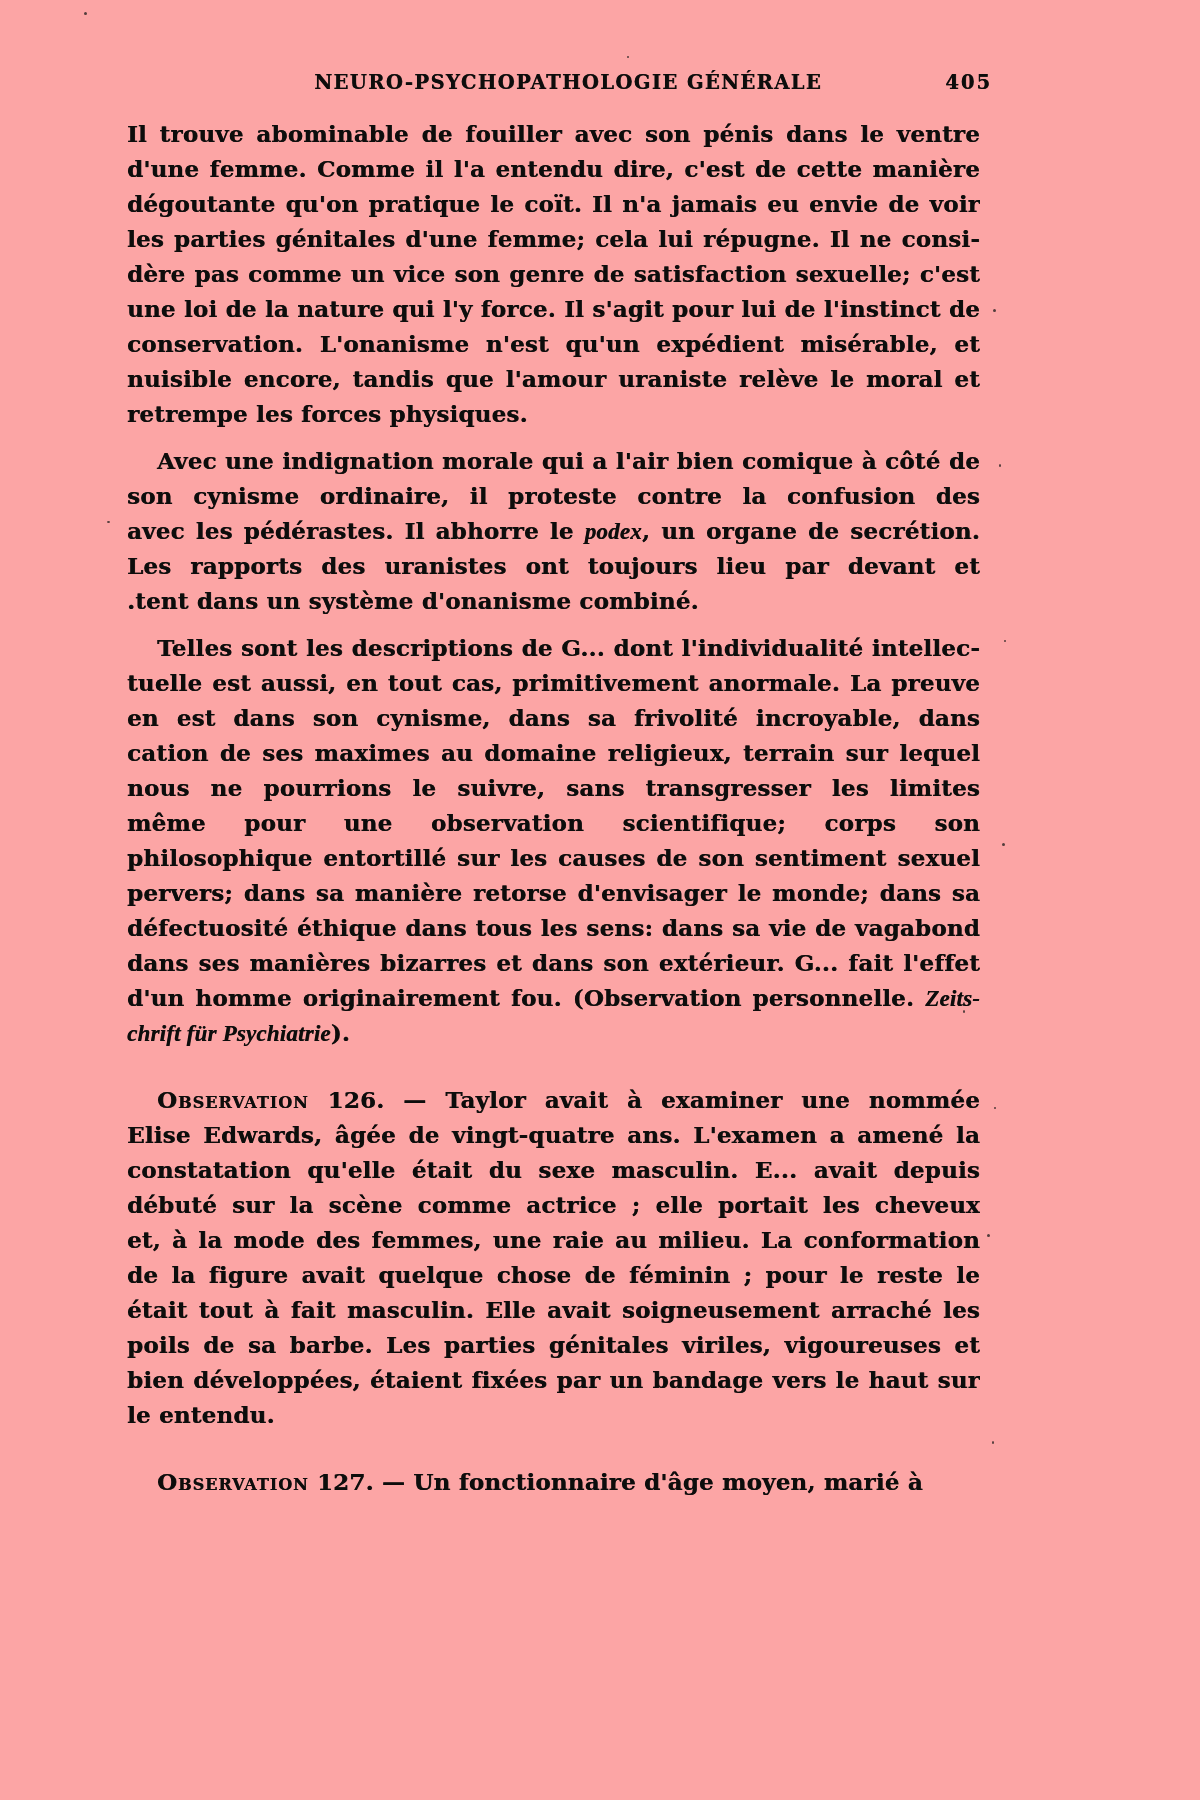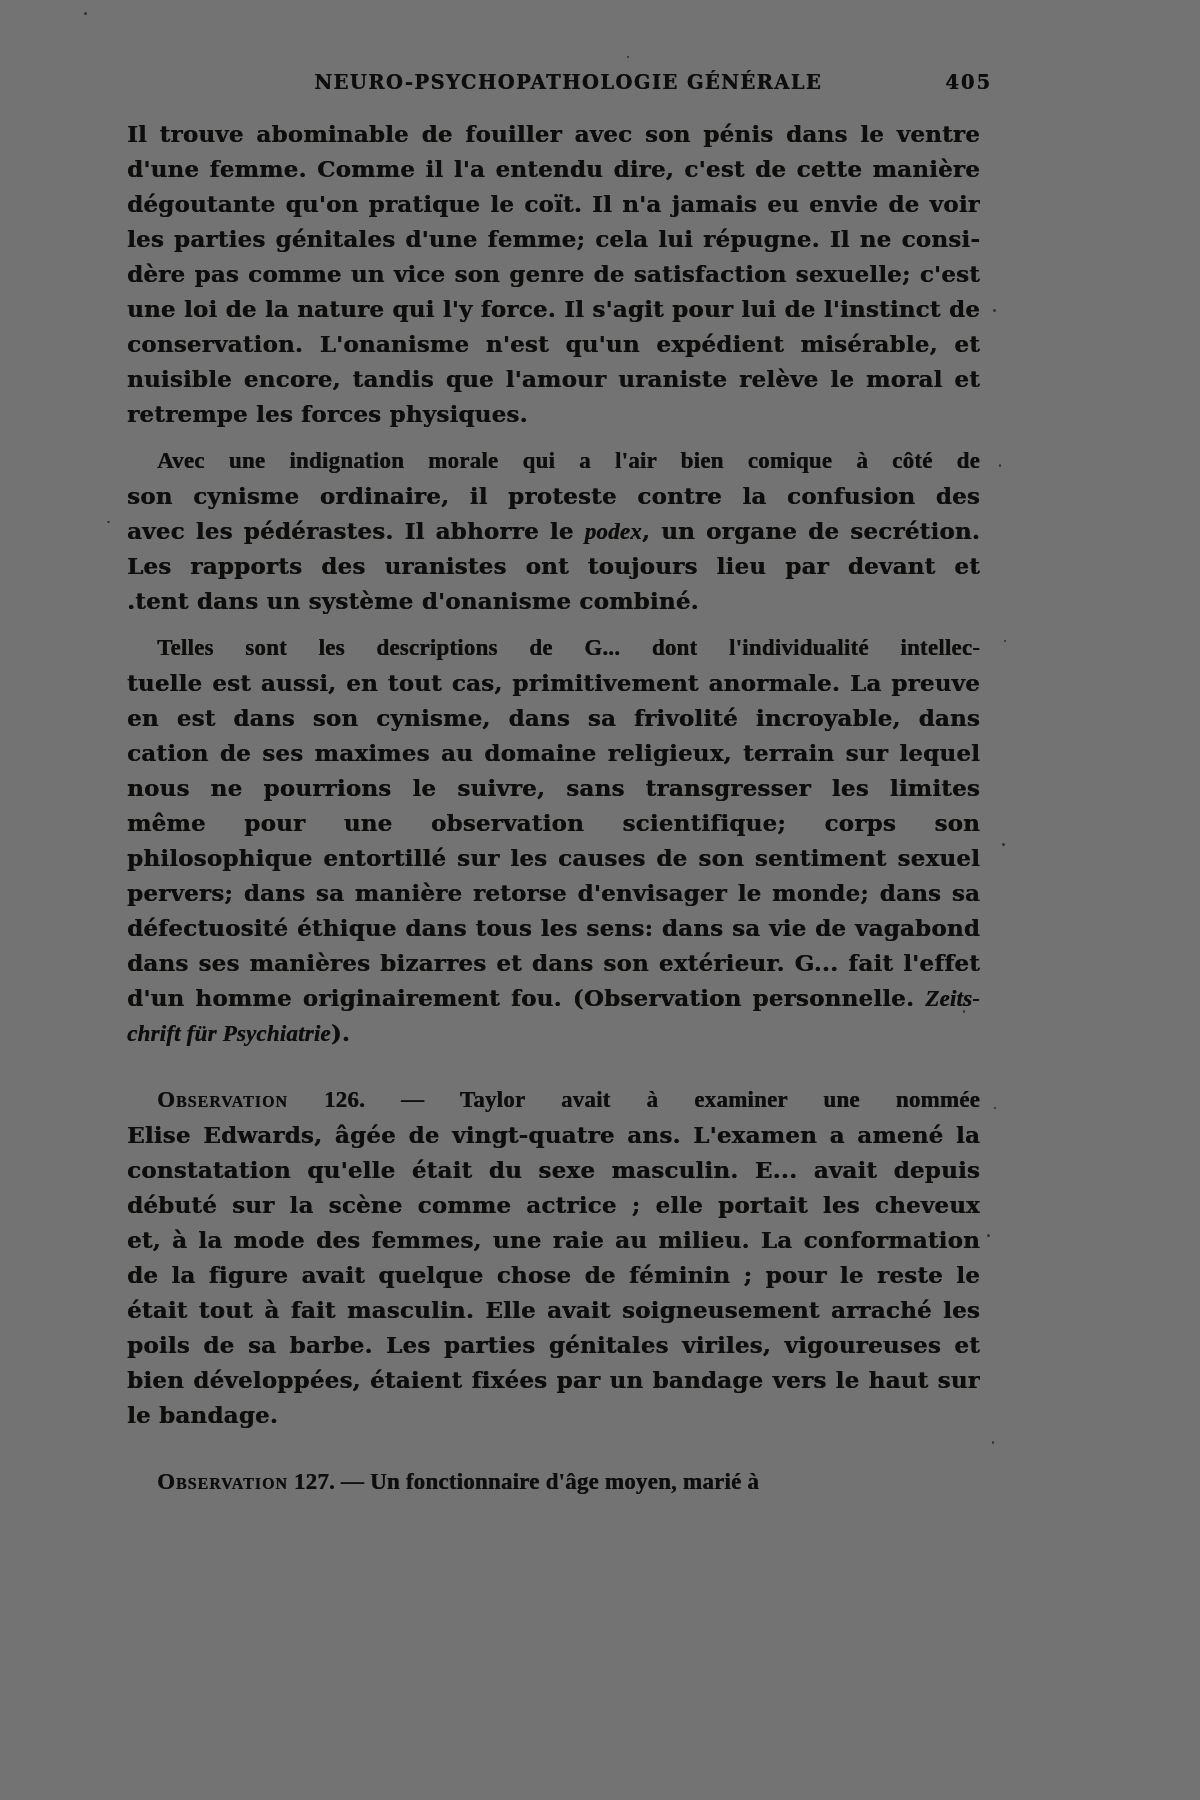--- a/index.html
+++ b/index.html
@@ -1,21 +1,21 @@
 <!DOCTYPE html>
 <html><head>
 <meta charset="utf-8">
 <style>
   * { margin: 0; padding: 0; box-sizing: border-box; }
   html, body { background: #ffffff; }
   .page {
     position: relative;
     width: 1200px;
     height: 1800px;
-    background: #737373;
+    background: #fca5a5;
     overflow: hidden;
     font-family: "DejaVu Serif", serif;
     color: #0d0d0c;
     font-weight: 700;
     text-shadow: 0.4px 0 0 rgba(13,13,12,0.85);
   }
   .column {
     position: absolute;
     left: 115px;
     top: 70px;
@@ -37,21 +37,21 @@
   .p.tight { margin-top: 3px; }
   .line {
     line-height: 35px;
     height: 35px;
     overflow: hidden;
     text-align: justify;
     text-align-last: justify;
     letter-spacing: 0.2px;
   }
   .line.last { text-align: center; text-align-last: left; }
-  .line.indent { padding-left: 30px; font-family: Liberation Serif, serif; }
+  .line.indent { padding-left: 30px; }
   .sc { font-variant: small-caps; letter-spacing: 1px; }
   i { font-style: italic; font-family: Liberation Serif, serif; }
   .speck {
     position: absolute;
     background: #1a1a18;
     border-radius: 50%;
     opacity: 0.75;
   }
 </style>
 </head>
@@ -100,21 +100,21 @@
         <div class="p obs">
           <div class="line indent"><span class="sc">Observation</span> 126. — Taylor avait à examiner une nommée</div>
           <div class="line">Elise Edwards, âgée de vingt-quatre ans. L'examen a amené la</div>
           <div class="line">constatation qu'elle était du sexe masculin. E... avait depuis</div>
           <div class="line">débuté sur la scène comme actrice ; elle portait les cheveux longs</div>
           <div class="line">et, à la mode des femmes, une raie au milieu. La conformation</div>
           <div class="line">de la figure avait quelque chose de féminin ; pour le reste le corps</div>
           <div class="line">était tout à fait masculin. Elle avait soigneusement arraché les</div>
           <div class="line">poils de sa barbe. Les parties génitales viriles, vigoureuses et</div>
           <div class="line">bien développées, étaient fixées par un bandage vers le haut sur</div>
-          <div class="line last">le bandage.</div>
+          <div class="line last">le entendu.</div>
         </div>
         <div class="p obs">
           <div class="line last indent"><span class="sc">Observation</span> 127. — Un fonctionnaire d'âge moyen, marié à</div>
         </div>
       </div>
   </div>
 
   <div class="speck" style="left:84px;top:12px;width:3px;height:3px;"></div>
   <div class="speck" style="left:627px;top:56px;width:2px;height:2px;"></div>
   <div class="speck" style="left:993px;top:309px;width:3px;height:3px;"></div>

